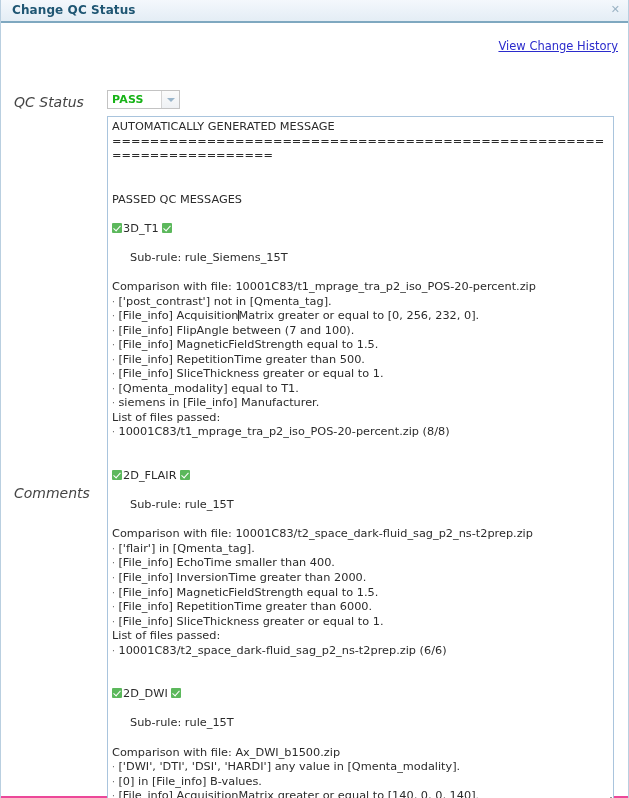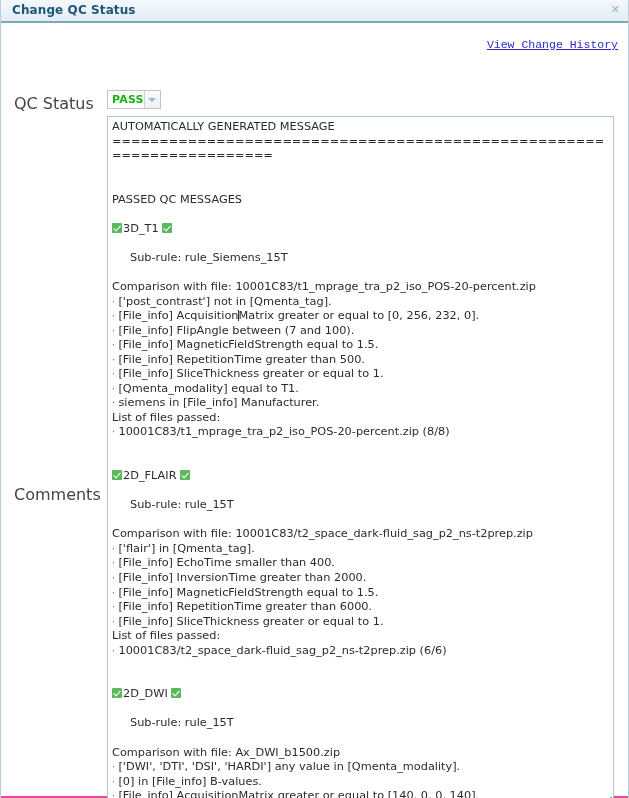--- a/index.html
+++ b/index.html
@@ -59,45 +59,45 @@
     position: relative;
     height: 773px;
     background: #ffffff;
   }
 
   .history-link-row {
     position: absolute;
     right: 10px;
     top: 12px;
     text-align: left;
-    font-family: Liberation Mono, monospace;
   }
   .history-link {
     font-size: 11.5px;
     color: #2b2bcc;
     text-decoration: underline;
     cursor: pointer;
     white-space: nowrap;
   }
 
   .field-label {
     position: absolute;
-    font-size: 16px;
+    font-size: 14px;
     color: #444444;
     white-space: nowrap;
+    font-style: italic;
   }
   .label-qc-status { left: 13px; top: 71px; }
   .label-comments  { left: 13px; top: 438px; margin-top: 24px; }
 
   
   .qc-select {
     position: absolute;
     left: 106px;
     top: 67px;
-    width: 54px;
+    width: 73px;
     height: 19px;
     box-sizing: border-box;
     border: 1px solid #c3c3c3;
     background: #ffffff;
     display: flex;
     align-items: stretch;
     cursor: pointer;
   }
   .qc-select-value {
     flex: 1;

